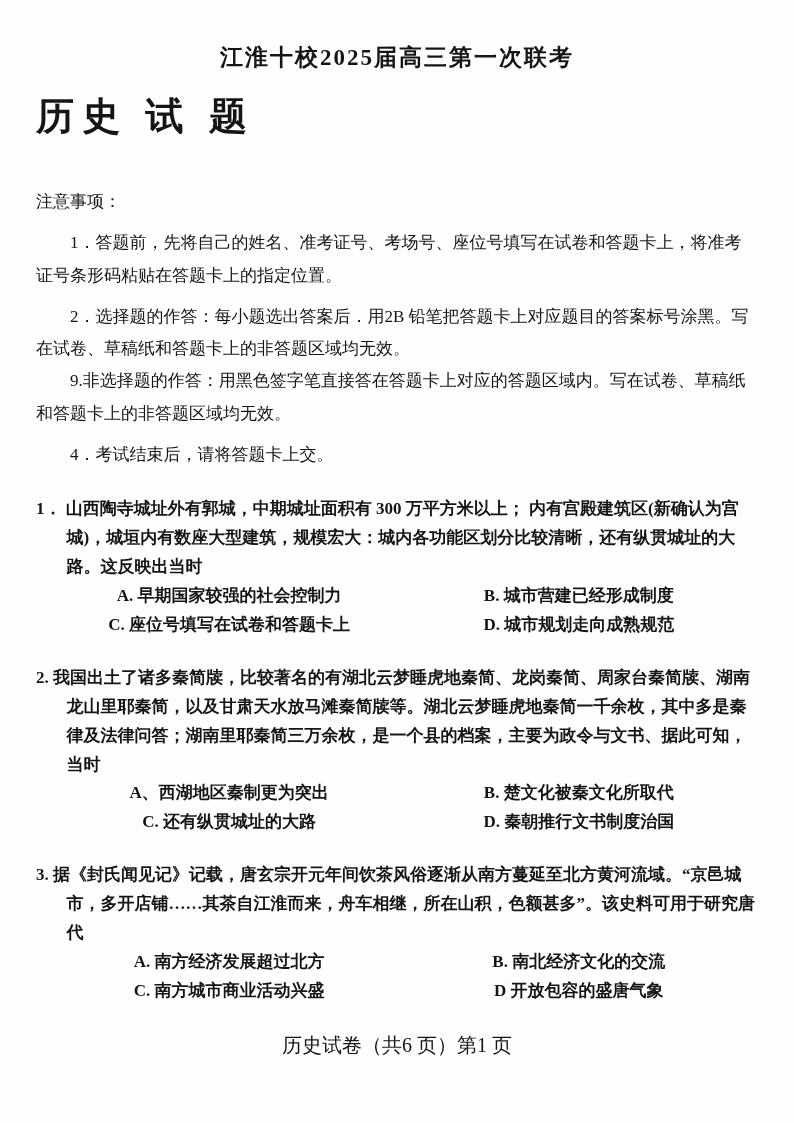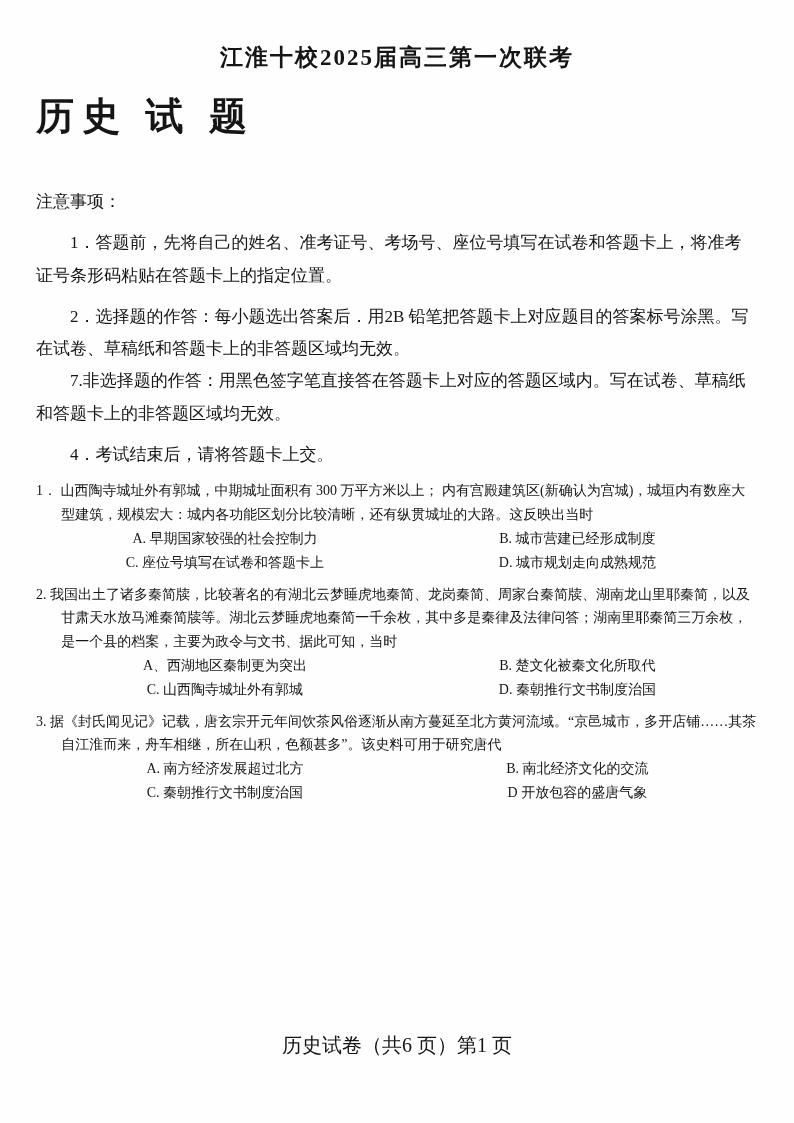--- a/index.html
+++ b/index.html
@@ -36,23 +36,24 @@
   }
   .notice-heading { font-weight: 400; }
   .notice-item { text-indent: 2em; }
   .notice-item.gap { margin-top: 9px; }
   .section-heading {
     margin-top: 32px;
     font-size: 17px;
     line-height: 1.75;
   }
   .question {
-    margin-top: 8px;
-    font-size: 14px;
+    margin-top: 24px;
+    font-size: 17px;
     line-height: 1.7;
+    font-weight: bold;
   }
   .stem {
     padding-left: 1.8em;
     text-indent: -1.8em;
   }
   .options {
     padding-left: 1.8em;
     display: grid;
     grid-template-columns: 47% 1fr;
     column-gap: 8px;
@@ -71,50 +72,50 @@
 
 <div class="page">
 
   <h1 class="title">江淮十校2025届高三第一次联考</h1>
   <h2 class="subtitle">历史 试 题</h2>
 
   <div class="notice">
     <p class="notice-heading">注意事项：</p>
     <p class="notice-item gap">1．答题前，先将自己的姓名、准考证号、考场号、座位号填写在试卷和答题卡上，将准考证号条形码粘贴在答题卡上的指定位置。</p>
     <p class="notice-item gap">2．选择题的作答：每小题选出答案后．用2B 铅笔把答题卡上对应题目的答案标号涂黑。写在试卷、草稿纸和答题卡上的非答题区域均无效。</p>
-    <p class="notice-item">7.非选择题的作答：用黑色签字笔直接答在答题卡上对应的答题区域内。写在试卷、草稿纸和答题卡上的非答题区域均无效。</p>
+    <p class="notice-item">9.非选择题的作答：用黑色签字笔直接答在答题卡上对应的答题区域内。写在试卷、草稿纸和答题卡上的非答题区域均无效。</p>
     <p class="notice-item gap">4．考试结束后，请将答题卡上交。</p>
   </div>
 
 
   <div class="question">
     <p class="stem">1． 山西陶寺城址外有郭城，中期城址面积有 300 万平方米以上； 内有宫殿建筑区(新确认为宫城)，城垣内有数座大型建筑，规模宏大：城内各功能区划分比较清晰，还有纵贯城址的大路。这反映出当时</p>
     <div class="options">
       <span class="option">A. 早期国家较强的社会控制力</span>
       <span class="option">B. 城市营建已经形成制度</span>
       <span class="option">C. 座位号填写在试卷和答题卡上</span>
       <span class="option">D. 城市规划走向成熟规范</span>
     </div>
   </div>
 
   <div class="question">
     <p class="stem">2. 我国出土了诸多秦简牍，比较著名的有湖北云梦睡虎地秦简、龙岗秦简、周家台秦简牍、湖南龙山里耶秦简，以及甘肃天水放马滩秦简牍等。湖北云梦睡虎地秦简一千余枚，其中多是秦律及法律问答；湖南里耶秦简三万余枚，是一个县的档案，主要为政令与文书、据此可知，当时</p>
     <div class="options">
       <span class="option">A、西湖地区秦制更为突出</span>
       <span class="option">B. 楚文化被秦文化所取代</span>
-      <span class="option">C. 山西陶寺城址外有郭城</span>
+      <span class="option">C. 还有纵贯城址的大路</span>
       <span class="option">D. 秦朝推行文书制度治国</span>
     </div>
   </div>
 
   <div class="question">
     <p class="stem">3. 据《封氏闻见记》记载，唐玄宗开元年间饮茶风俗逐渐从南方蔓延至北方黄河流域。“京邑城市，多开店铺……其茶自江淮而来，舟车相继，所在山积，色额甚多”。该史料可用于研究唐代</p>
     <div class="options">
       <span class="option">A. 南方经济发展超过北方</span>
       <span class="option">B. 南北经济文化的交流</span>
-      <span class="option">C. 秦朝推行文书制度治国</span>
+      <span class="option">C. 南方城市商业活动兴盛</span>
       <span class="option">D 开放包容的盛唐气象</span>
     </div>
   </div>
 
   <p class="footer">历史试卷（共6 页）第1 页</p>
 
 </div>
 
 </body></html>

